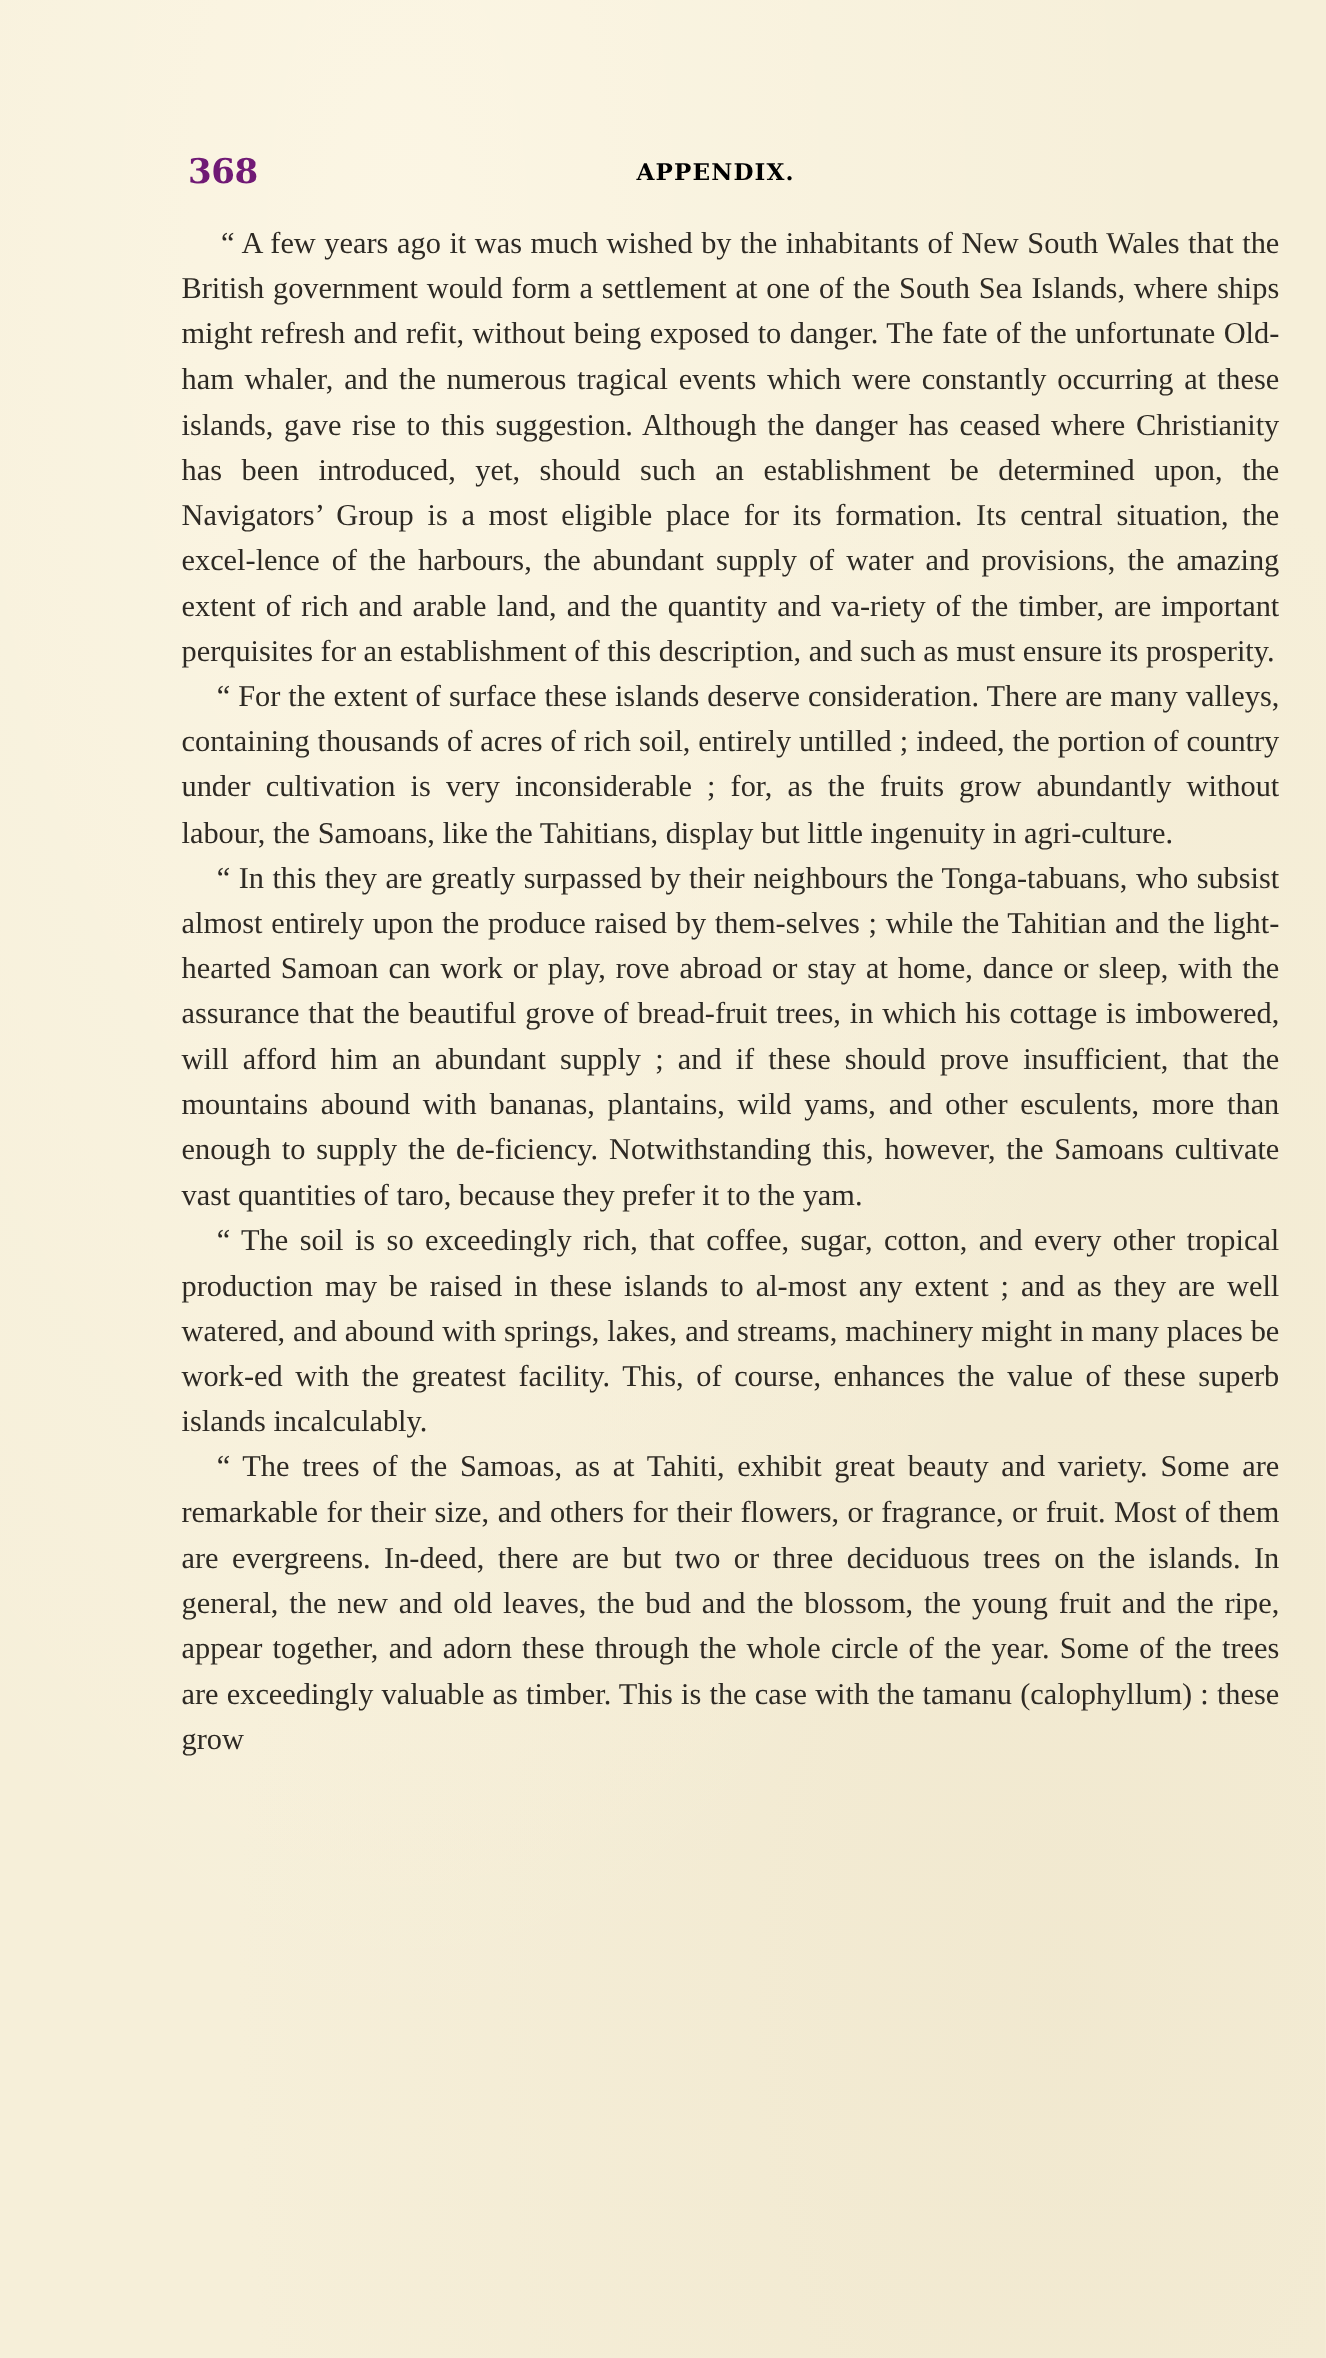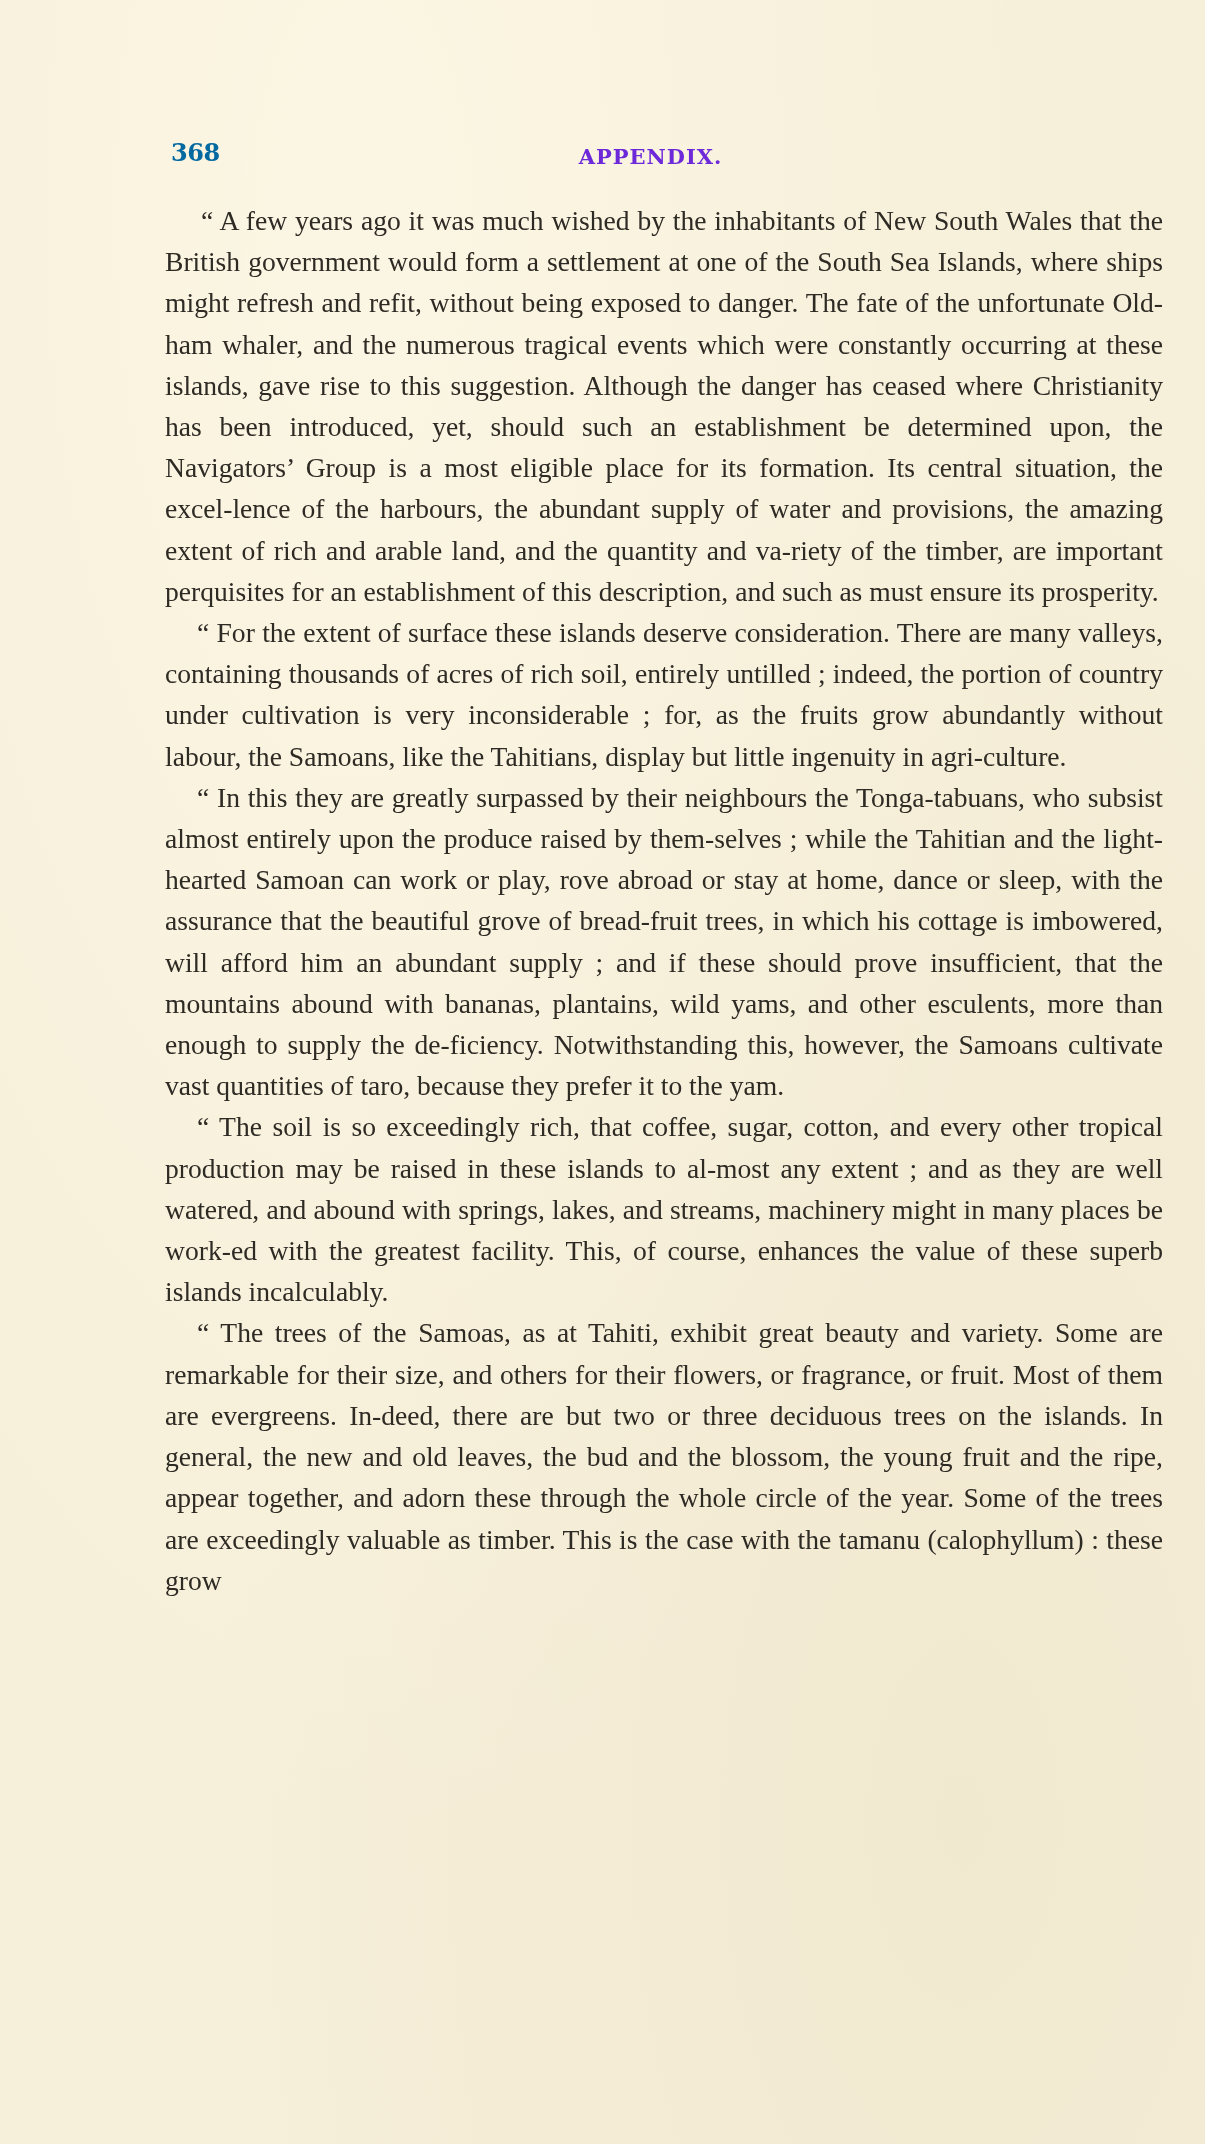--- a/index.html
+++ b/index.html
@@ -28,35 +28,35 @@
       position: relative;
       height: 50px;
       margin-bottom: 12px;
     }
     .page-number {
       position: absolute;
       left: 6px;
       top: 0;
       font-family: "DejaVu Serif", serif;
       font-weight: bold;
-      font-size: 24px;
+      font-size: 31px;
       letter-spacing: -0.5px;
-      color: #0369a1;
+      color: #701a75;
     }
     .header-title {
       position: absolute;
       left: 3px;
       right: 0;
       top: 6px;
       text-align: center;
       font-family: "DejaVu Serif", serif;
       font-weight: bold;
       font-size: 21px;
       letter-spacing: 1px;
-      color: #6d28d9;
+      color: #000000;
       padding-right: 30px;
     }
     .body-text {
       font-size: 27.6px;
       line-height: 41.2px;
       text-align: justify;
       text-align-last: left;
     }
     .para {
       margin: 0;

